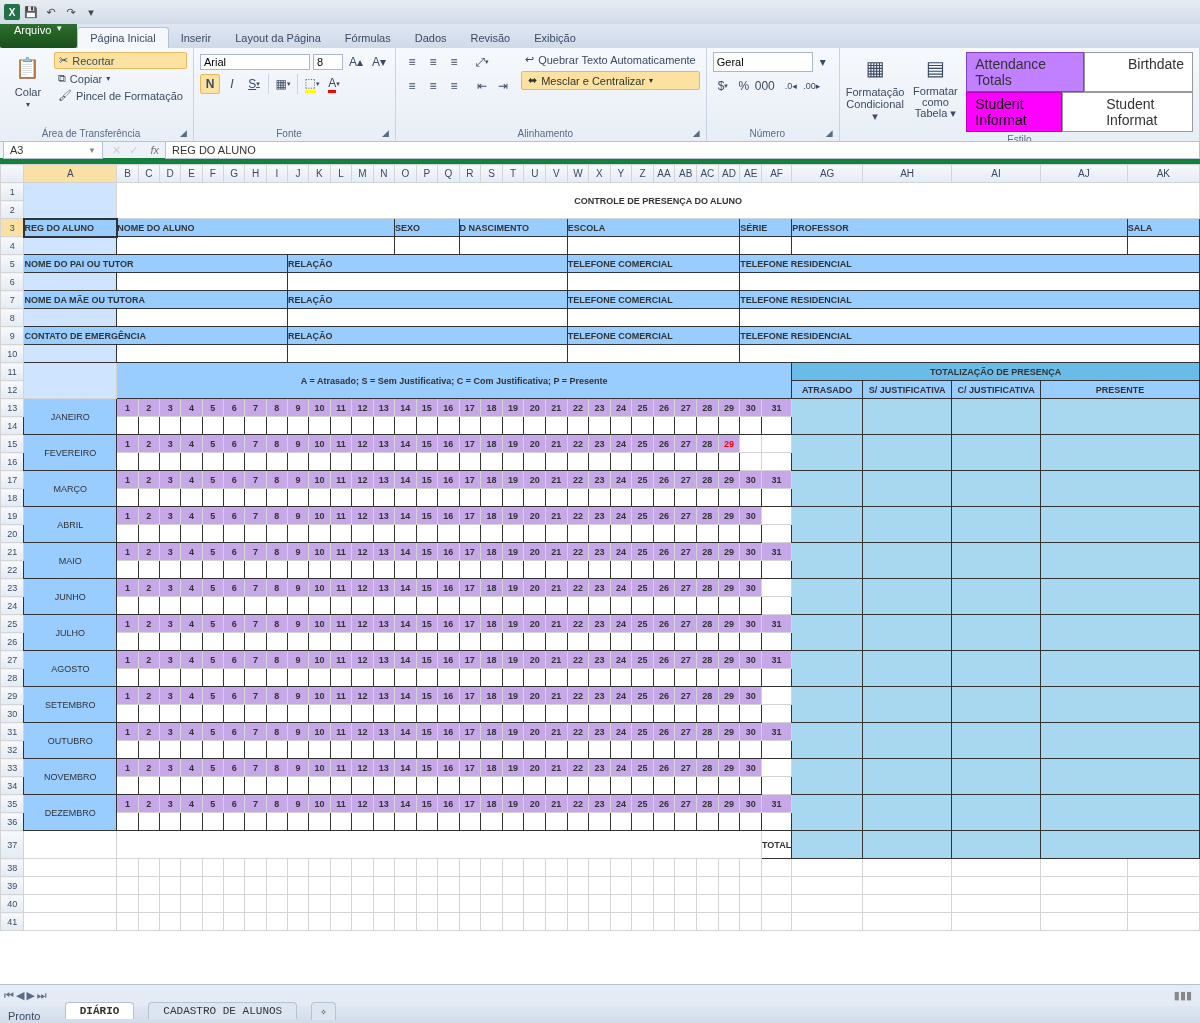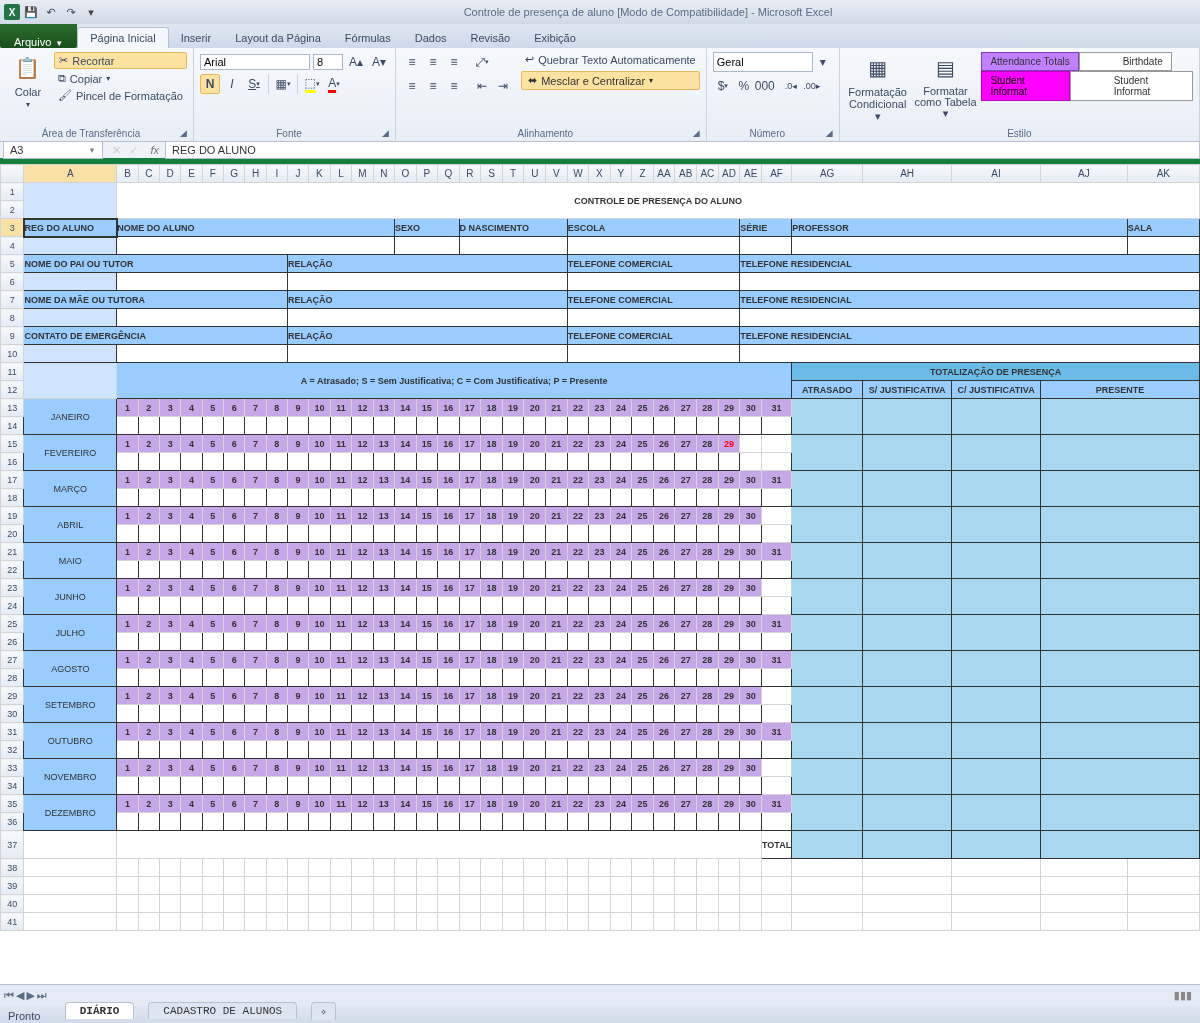--- a/index.html
+++ b/index.html
@@ -7,38 +7,38 @@
 
 
 .titlebar { height:24px; background:linear-gradient(#e8edf4,#d0dae8); display:flex; align-items:center; padding:0 4px; font-size:11px; color:#444; }
 .titlebar .qa { display:flex; gap:2px; align-items:center; }
 .qa-btn { width:18px; height:18px; display:flex; align-items:center; justify-content:center; border-radius:2px; }
 .titlebar .title { flex:1; text-align:center; color:#5a6b85; }
 .excel-icon { width:16px; height:16px; background:#217346; color:#fff; font-weight:bold; font-size:10px; display:flex; align-items:center; justify-content:center; border-radius:2px; }
 
 
 .ribbon-tabs { height:24px; background:linear-gradient(#dfe7f2,#cfd9e8); display:flex; align-items:flex-end; padding-left:0; }
-.file-tab { background:linear-gradient(#2c6e2e,#1a4f1c); color:#fff; height:24px; padding:0 14px; display:flex; align-items:flex-end; gap:4px; font-size:11px; border-radius:0 0 2px 2px; }
+.file-tab { background:linear-gradient(#2c6e2e,#1a4f1c); color:#fff; height:24px; padding:0 14px; display:flex; align-items:flex-start; gap:4px; font-size:11px; border-radius:0 0 2px 2px; }
 .tab { padding:4px 12px; font-size:11px; color:#3b4a63; cursor:default; }
 .tab.active { background:#f4f7fb; border:1px solid #b6c2d2; border-bottom:none; border-radius:3px 3px 0 0; }
 
 
 .ribbon { height:94px; background:linear-gradient(#f6f9fd,#e8eef6); border-bottom:1px solid #b6c2d2; display:flex; }
 .group { border-right:1px solid #c9d3e1; padding:4px 6px 2px 6px; display:flex; flex-direction:column; justify-content:space-between; }
 .group-label { text-align:center; font-size:10px; color:#5a6b85; margin-top:2px; }
 .group-body { flex:1; display:flex; align-items:flex-start; gap:4px; }
 .vcol { display:flex; flex-direction:column; gap:2px; }
 .rbtn { display:flex; align-items:center; gap:4px; font-size:11px; color:#3b4a63; padding:1px 4px; border-radius:2px; white-space:nowrap; }
 .big-btn { display:flex; flex-direction:column; align-items:center; justify-content:center; width:44px; font-size:11px; color:#3b4a63; gap:2px; }
 .big-icon { width:32px; height:32px; display:flex; align-items:center; justify-content:center; font-size:20px; }
 .sel { border:1px solid #abb8cb; background:#fff; font-size:11px; padding:1px 3px; }
 .sq-btn { width:20px; height:20px; border:1px solid transparent; display:flex; align-items:center; justify-content:center; font-size:12px; border-radius:2px; color:#3b4a63;}
 .sq-btn.active { background:#fbe2a1; border-color:#e6b95e; }
 .merge-btn { background:#fbe2a1; border:1px solid #e6b95e; padding:2px 6px; display:flex; align-items:center; gap:4px; border-radius:2px; font-size:11px; }
-.style-pill { font-size:10px; padding:3px 8px; border:1px solid #999; }
+.style-pill { font-size:14px; padding:3px 8px; border:1px solid #999; }
 .pill-purple { background:#c080ff; border-color:#8040c0; }
 .pill-magenta { background:#ff00ff; color:#000; border-color:#c000c0; }
 .pill-white { background:#fff;padding-left:43px; }
 .dlauncher { font-size:9px; color:#5a6b85; float:right; margin-left:4px;}
 
 
 .fbar { height:22px; display:flex; align-items:center; border-bottom:6px solid #15803d; background:#eef2f8; }
 .name-box { width:100px; border:1px solid #b6c2d2; background:#fff; margin:0 3px; padding:2px 6px; font-size:11px; display:flex; align-items:center; justify-content:space-between; }
 .fx-btns { display:flex; gap:8px; padding:0 6px; color:#888; font-size:11px; }
 .fx-label { font-style:italic; color:#777; padding:0 6px; }
@@ -88,21 +88,20 @@
 <body>
 
 <div class="titlebar">
   <div class="qa">
     <span class="excel-icon">X</span>
     <span class="qa-btn">💾</span>
     <span class="qa-btn">↶</span>
     <span class="qa-btn">↷</span>
     <span class="qa-btn">▾</span>
   </div>
-  <div class="title">Controle de presença de aluno  [Modo de Compatibilidade] - Microsoft Excel</div>
 </div>
 
 <div class="ribbon-tabs">
   <div class="file-tab">
       <span>Arquivo</span>
       <span style="font-size:8px">▼</span>
     </div>
   <div class="tab active">Página Inicial</div>
   <div class="tab">Inserir</div>
   <div class="tab">Layout da Página</div>

